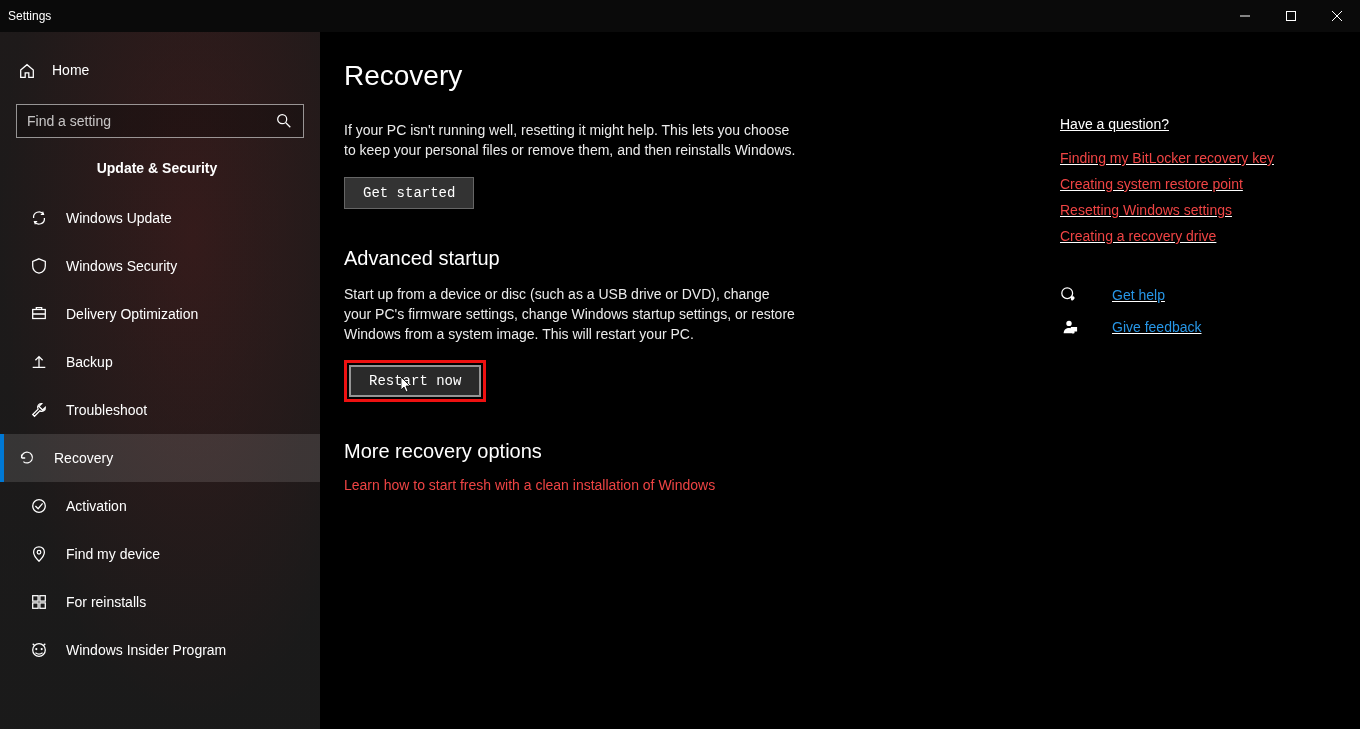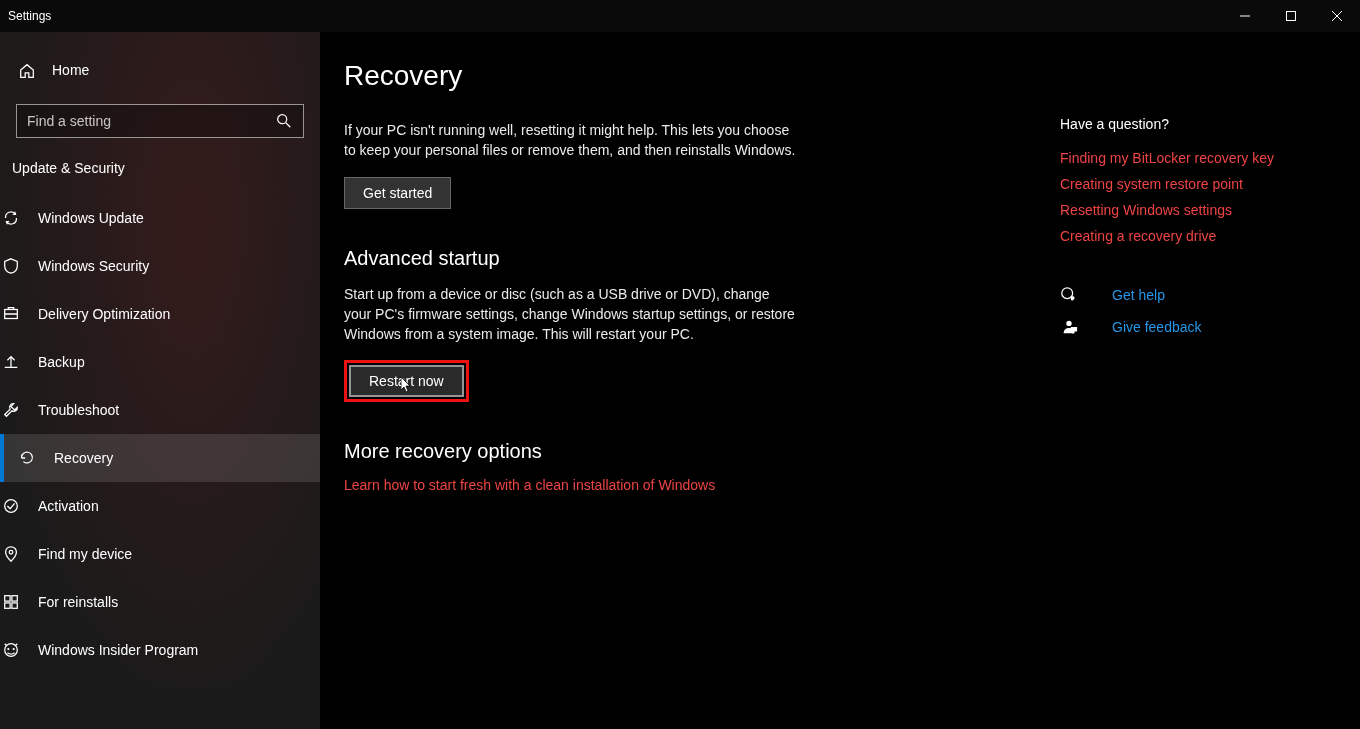--- a/index.html
+++ b/index.html
@@ -75,27 +75,28 @@
       background: transparent;
       border: none;
       outline: none;
       color: #fff;
       font-size: 14px;
     }
     .search-box input::placeholder { color: rgba(255,255,255,0.75); }
     .category-title {
       padding: 0 18px 18px 12px;
       font-size: 14px;
-      font-weight: 400;
+      font-weight: 700;
+      text-align: center;
     }
     .nav-item {
       display: flex;
       align-items: center;
       gap: 18px;
-      padding: 0 2px;
+      padding: 0 30px;
       height: 48px;
       font-size: 14px;
       cursor: default;
     }
     .nav-item.selected {
       background: rgba(255,255,255,0.12);
       border-left: 4px solid #0078d4;
       padding-left: 14px;
     }
     .icon {
@@ -135,21 +136,21 @@
     }
     .section {
       margin-bottom: 38px;
     }
     .win-button {
       background: #333333;
       border: 1px solid rgba(255,255,255,0.25);
       color: #fff;
       padding: 7px 18px;
       font-size: 14px;
-      font-family: Liberation Sans, sans-serif;
+      font-family: Liberation Mono, monospace;
       cursor: default;
     }
     .restart-highlight {
       display: inline-block;
       border: 3px solid #e11;
       padding: 2px;
       position: relative;
     }
     .restart-highlight .win-button {
       border: 2px solid rgba(255,255,255,0.5);
@@ -166,20 +167,21 @@
       color: #ef4444;
       font-size: 14px;
       display: block;
       margin-bottom: 10px;
       cursor: default;
     }
     .right-col {
       width: 280px;
       padding-left: 20px;
       padding-top: 56px;
+      text-decoration: underline;
     }
     .rc-heading {
       font-size: 14px;
       font-weight: 400;
       margin-bottom: 18px;
     }
     .rc-links { margin-bottom: 42px; }
     .rc-action {
       display: flex;
       align-items: center;

